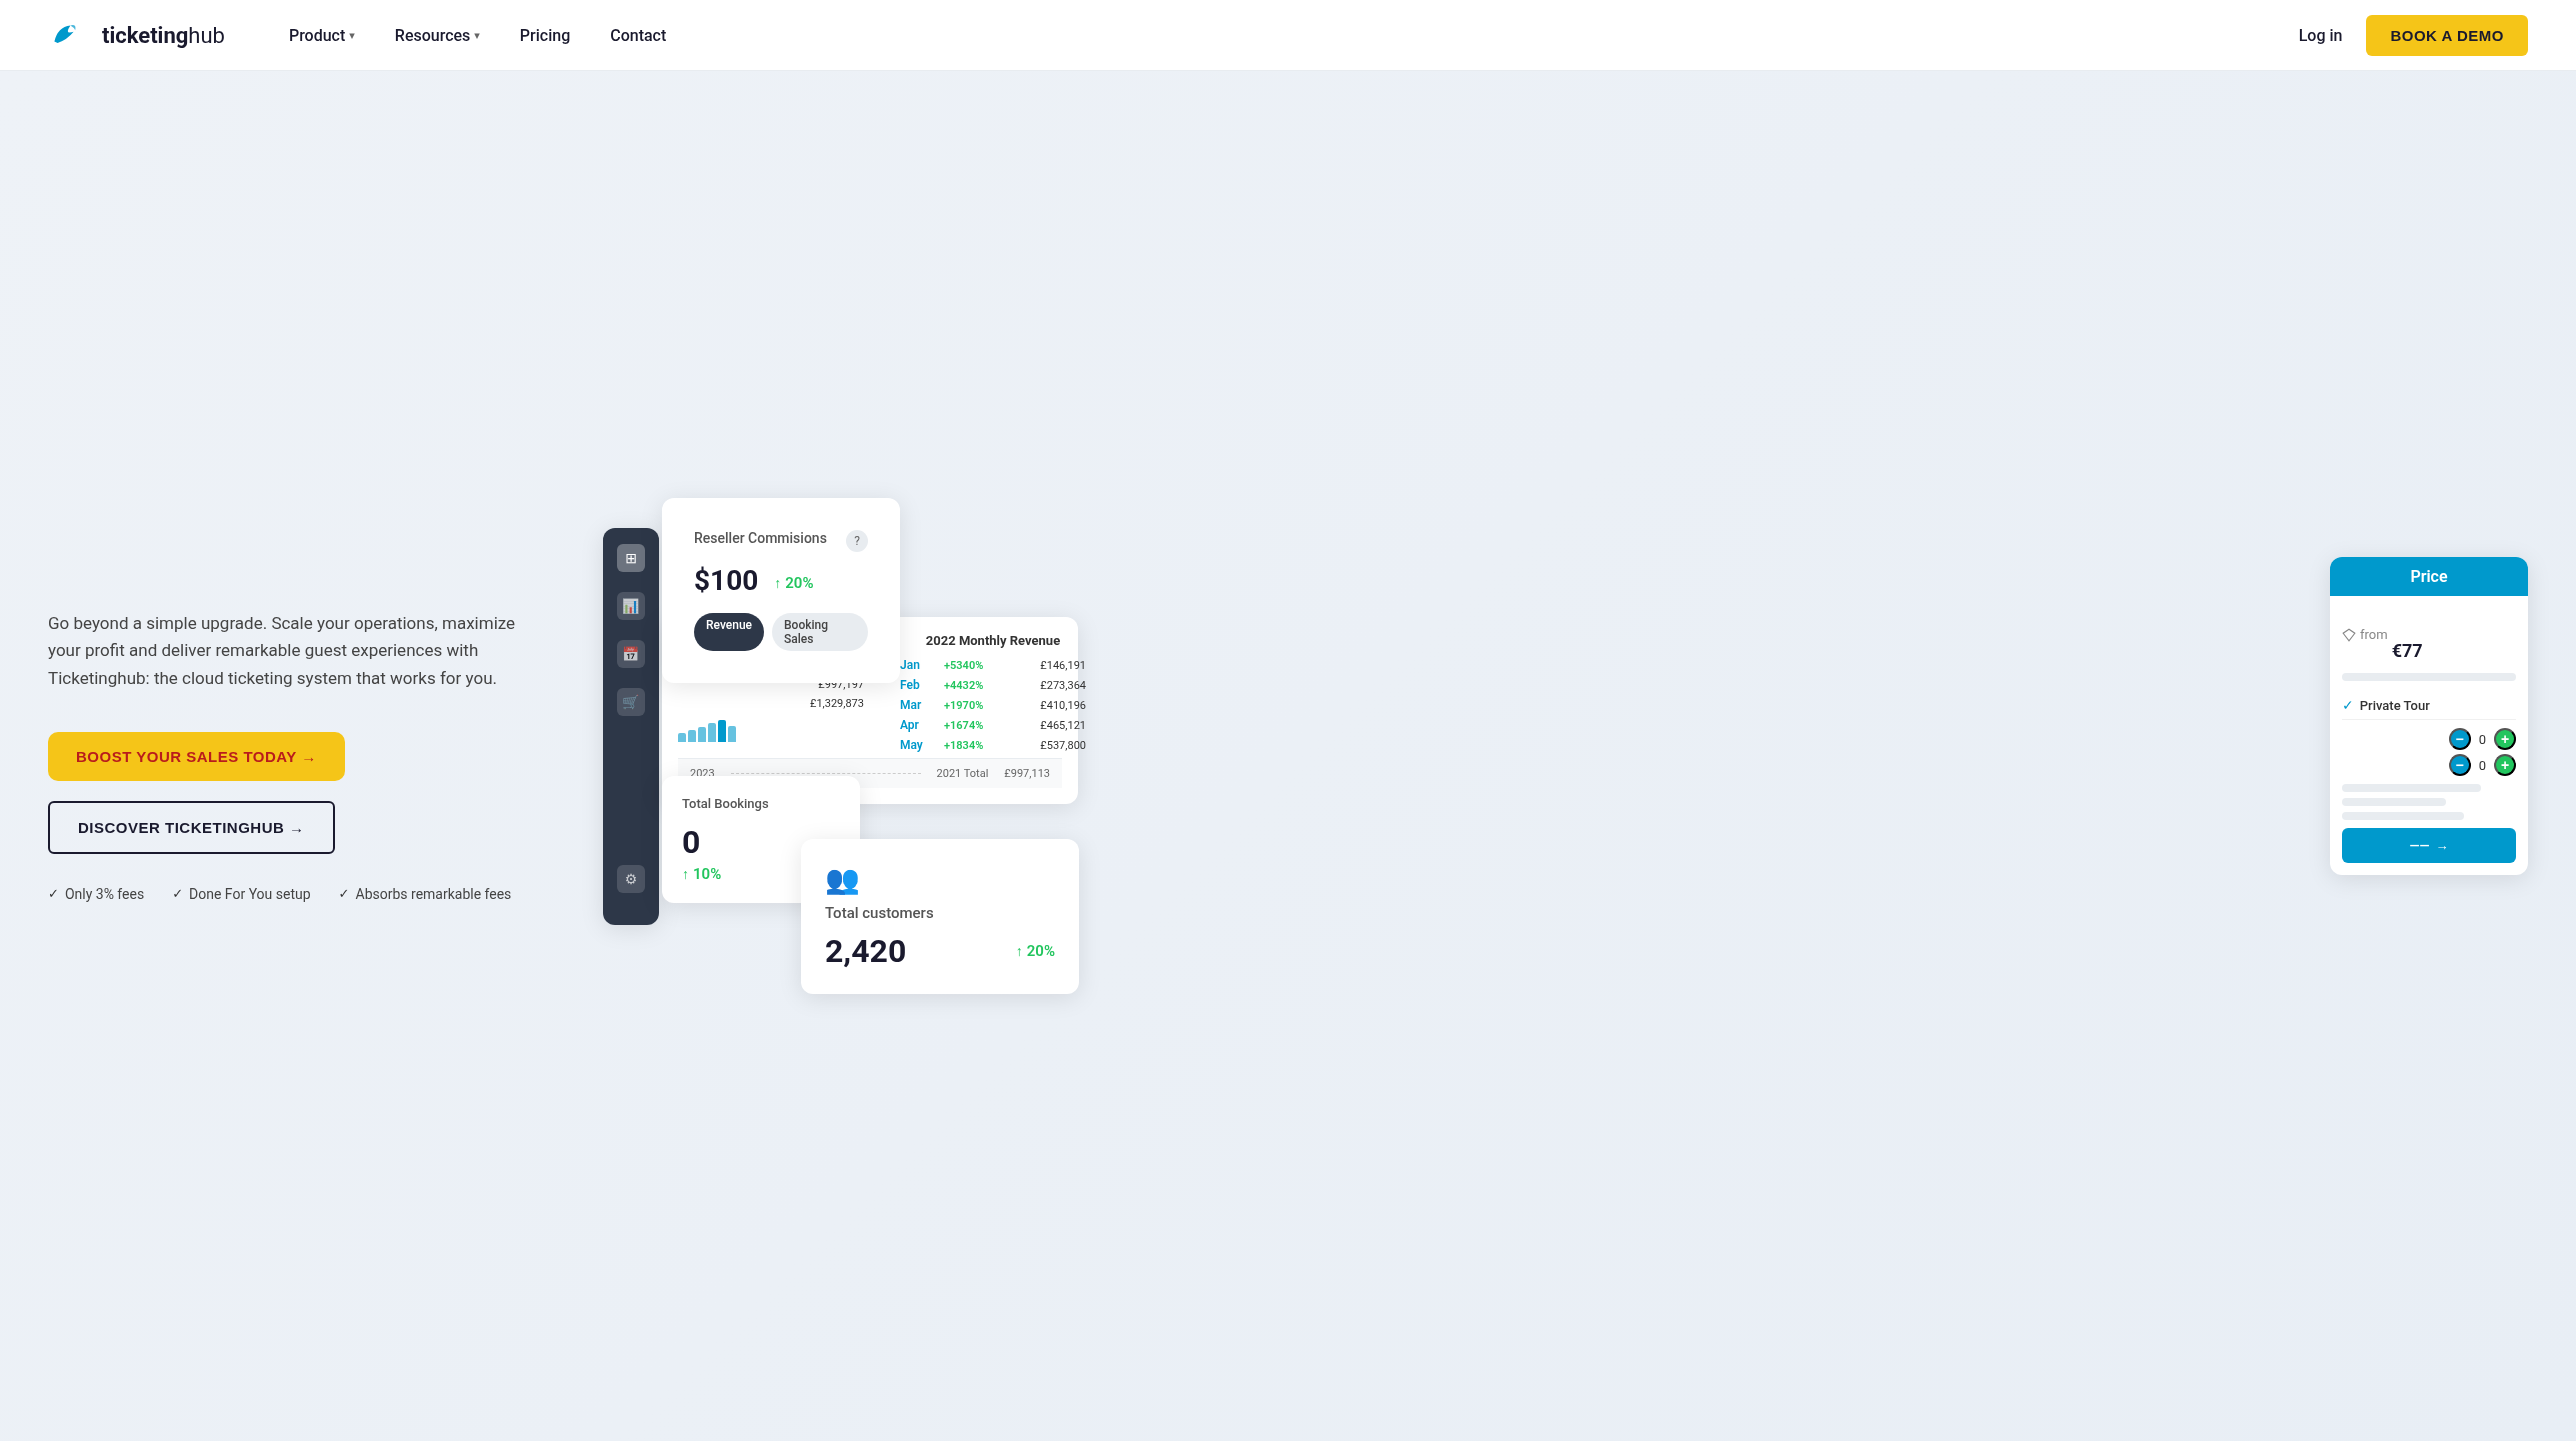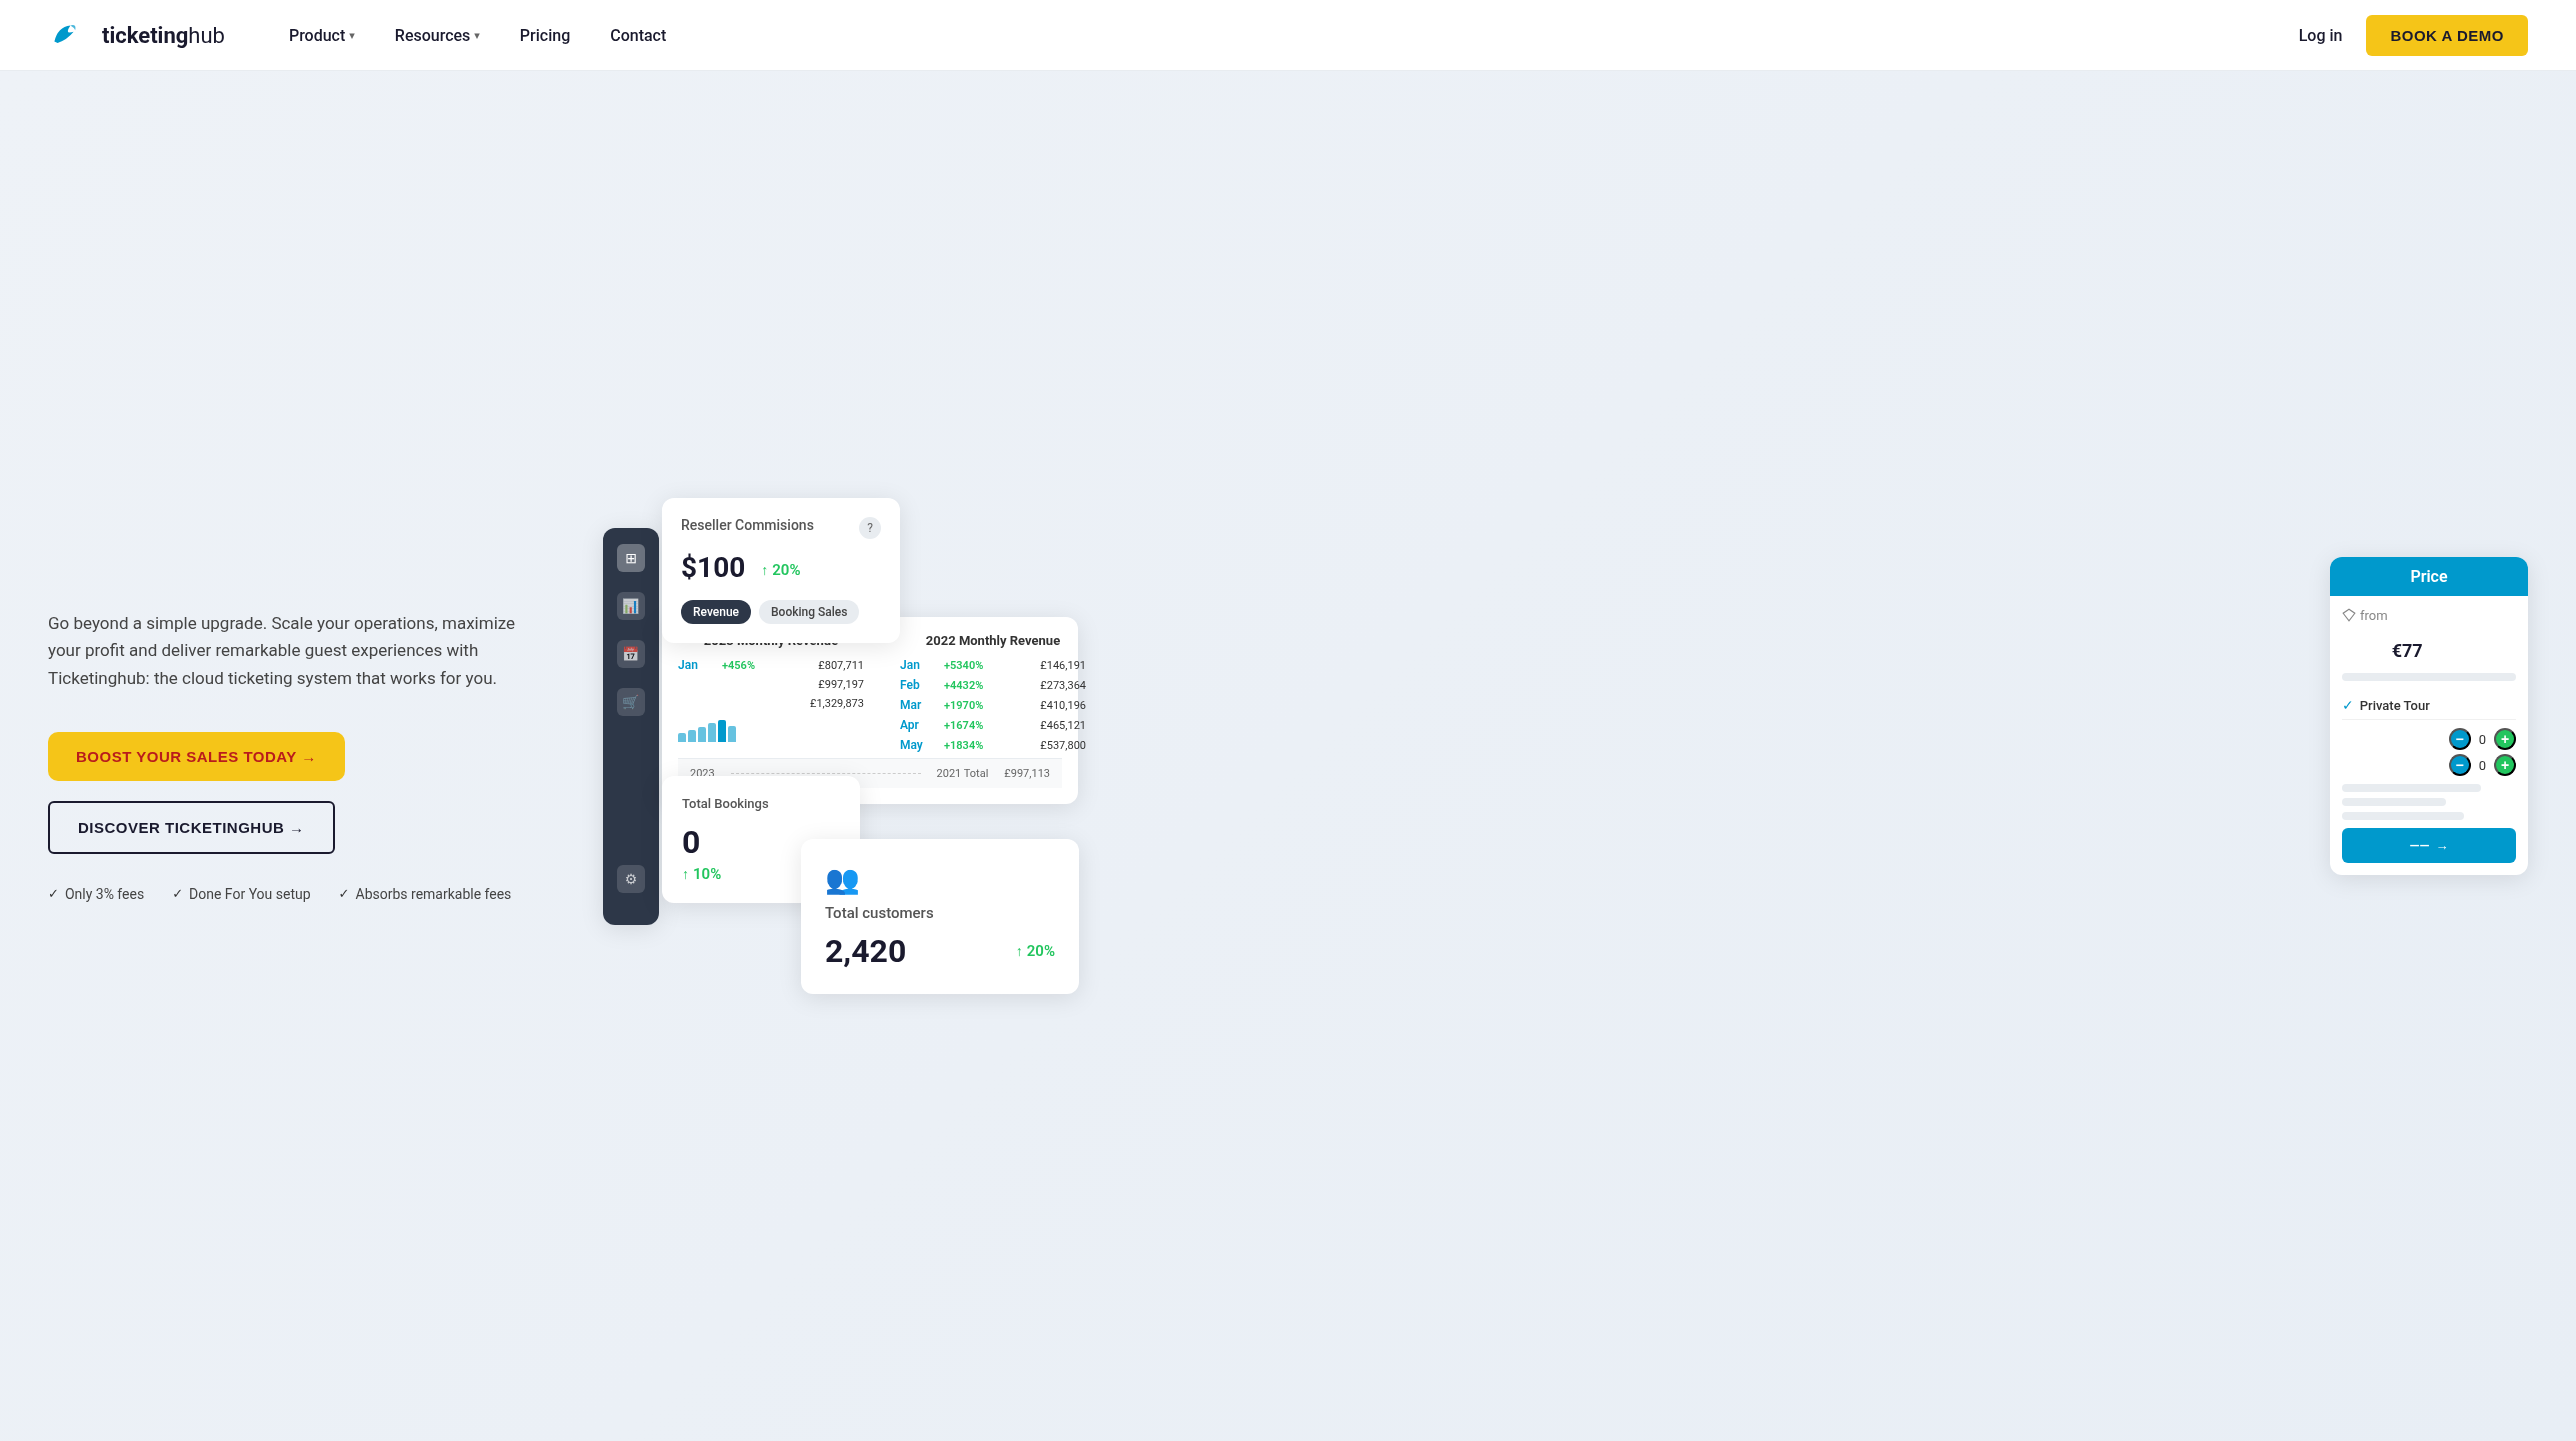--- a/index.html
+++ b/index.html
@@ -221,21 +221,21 @@
       font-size: 14px;
     }
     .sidebar-icon.active {
       background: rgba(255,255,255,0.3);
       color: #fff;
     }
 
     
     .reseller-card {
       width: 238px;
-      padding: 19px;
+      padding: 32px;
       top: 0;
       left: 59px;
       z-index: 5;
     }
     .reseller-header {
       display: flex;
       justify-content: space-between;
       align-items: flex-start;
       margin-bottom: 12px;
     }
@@ -418,20 +418,21 @@
       padding: 10px;
     }
     .price-body {
       padding: 12px;
     }
     .price-from {
       font-size: 13px;
       color: #555;
       margin-bottom: 12px;
       display: flex;
+      align-items: center;
       gap: 4px;
     }
     .price-from-amount {
       font-size: 18px;
       font-weight: 700;
       color: #1a1a2e;
       margin-top: 32px;
     }
     .price-option {
       display: flex;

